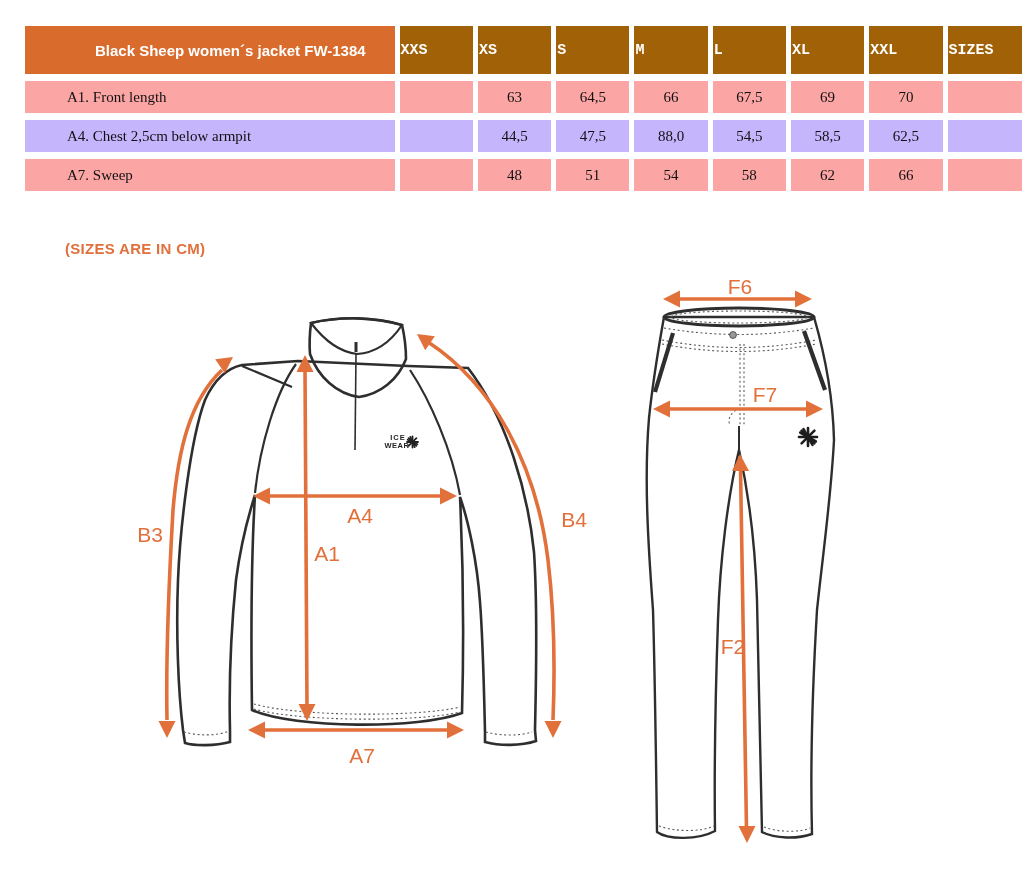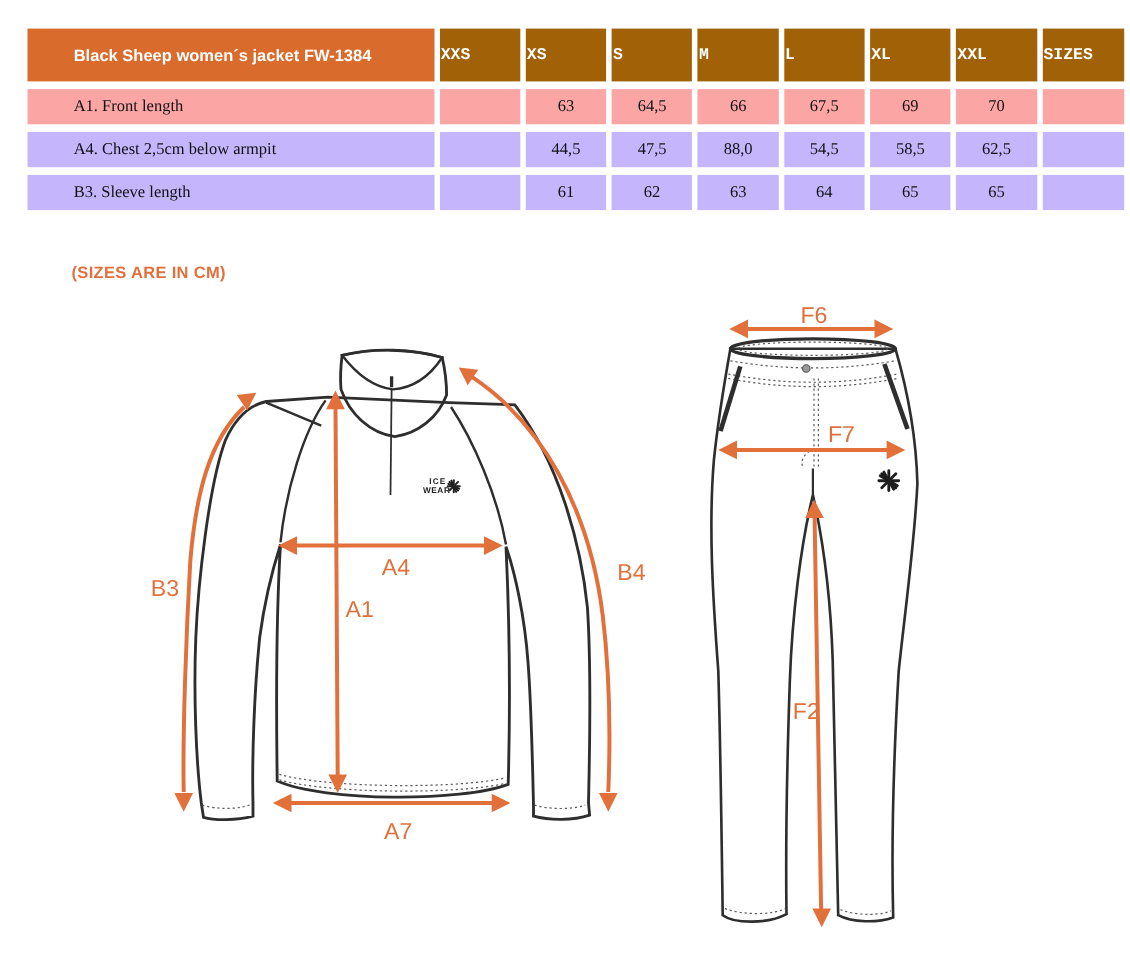--- a/index.html
+++ b/index.html
@@ -11,21 +11,21 @@
   table.size-table{
     position:absolute;left:20px;top:19px;
     border-collapse:separate;border-spacing:5px 7px;
     table-layout:fixed;
   }
   table.size-table th,table.size-table td{
     font-size:15px;line-height:1;vertical-align:middle;white-space:nowrap;
   }
   th.prod{
     width:330px;height:46px;background:#d96b2c;color:#ffffff;
-    text-align:left;padding-left:42px;font-weight:bold;font-size:15px;
+    text-align:center;padding-left:42px;font-weight:bold;font-size:15px;
     font-family:"Liberation Sans",sans-serif;
   }
   th.size{
     width:74px;height:46px;background:#a16207;color:#ffffff;
     text-align:left;font-weight:bold;font-family:Liberation Mono, monospace;
   }
   td.lbl{
     height:30px;text-align:left;padding-left:42px;color:#111;
     font-family:"Liberation Serif",serif;font-size:15.5px;
   }
@@ -89,29 +89,29 @@
         <td class="lbl">A4. Chest 2,5cm below armpit</td>
         <td class="val"></td>
         <td class="val">44,5</td>
         <td class="val">47,5</td>
         <td class="val">88,0</td>
         <td class="val">54,5</td>
         <td class="val">58,5</td>
         <td class="val">62,5</td>
         <td class="val"></td>
       </tr>
-      <tr class="light">
-        <td class="lbl">B3. Sleeve length</td>
-        <td class="val"></td>
-        <td class="val">61</td>
+      <tr class="dark">
+        <td class="lbl">A7. Sweep</td>
+        <td class="val"></td>
+        <td class="val">48</td>
+        <td class="val">51</td>
+        <td class="val">54</td>
+        <td class="val">58</td>
         <td class="val">62</td>
-        <td class="val">63</td>
-        <td class="val">64</td>
-        <td class="val">65</td>
-        <td class="val">65</td>
+        <td class="val">66</td>
         <td class="val"></td>
       </tr>
     </tbody>
   </table>
 
   <div class="note">(SIZES ARE IN CM)</div>
 
   <svg style="position:absolute;left:130px;top:280px;" width="510" height="545" viewBox="0 0 510 545">
 
     <path class="outline" fill="#faf9f6" stroke-width="2.6" d="M112,85 L168,81 L278,86 L338,88

